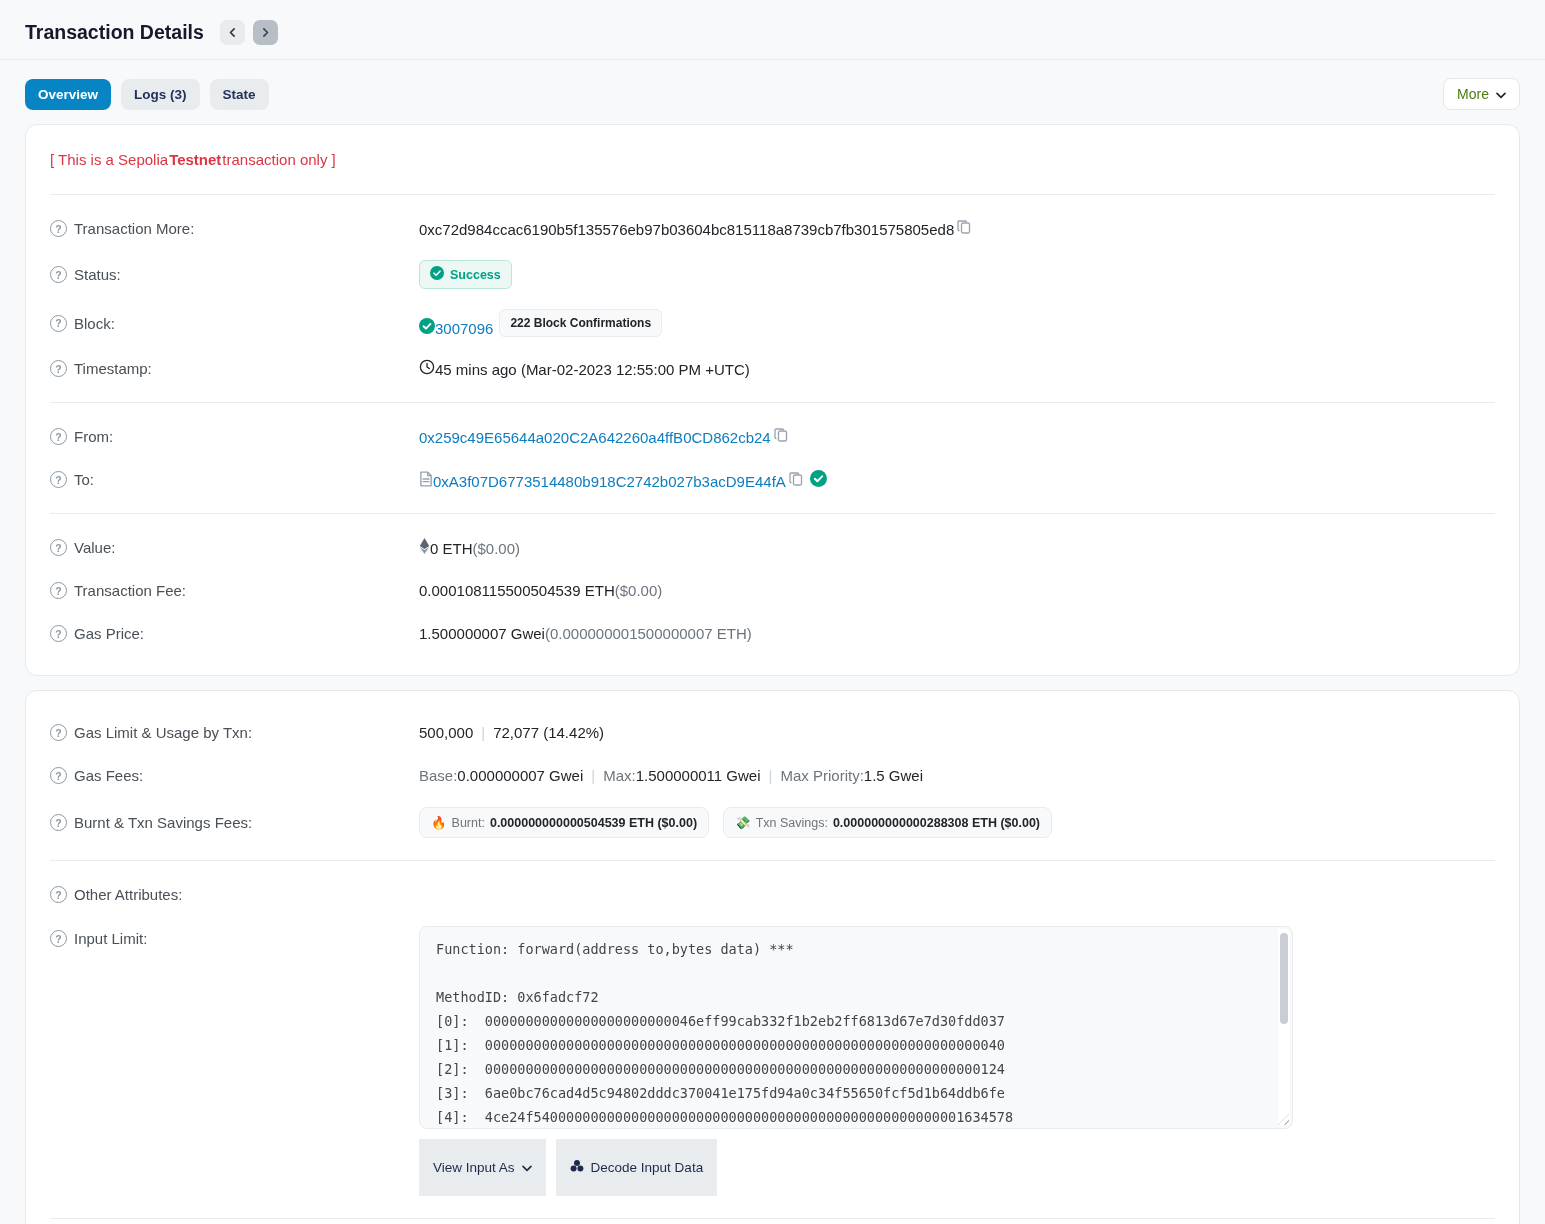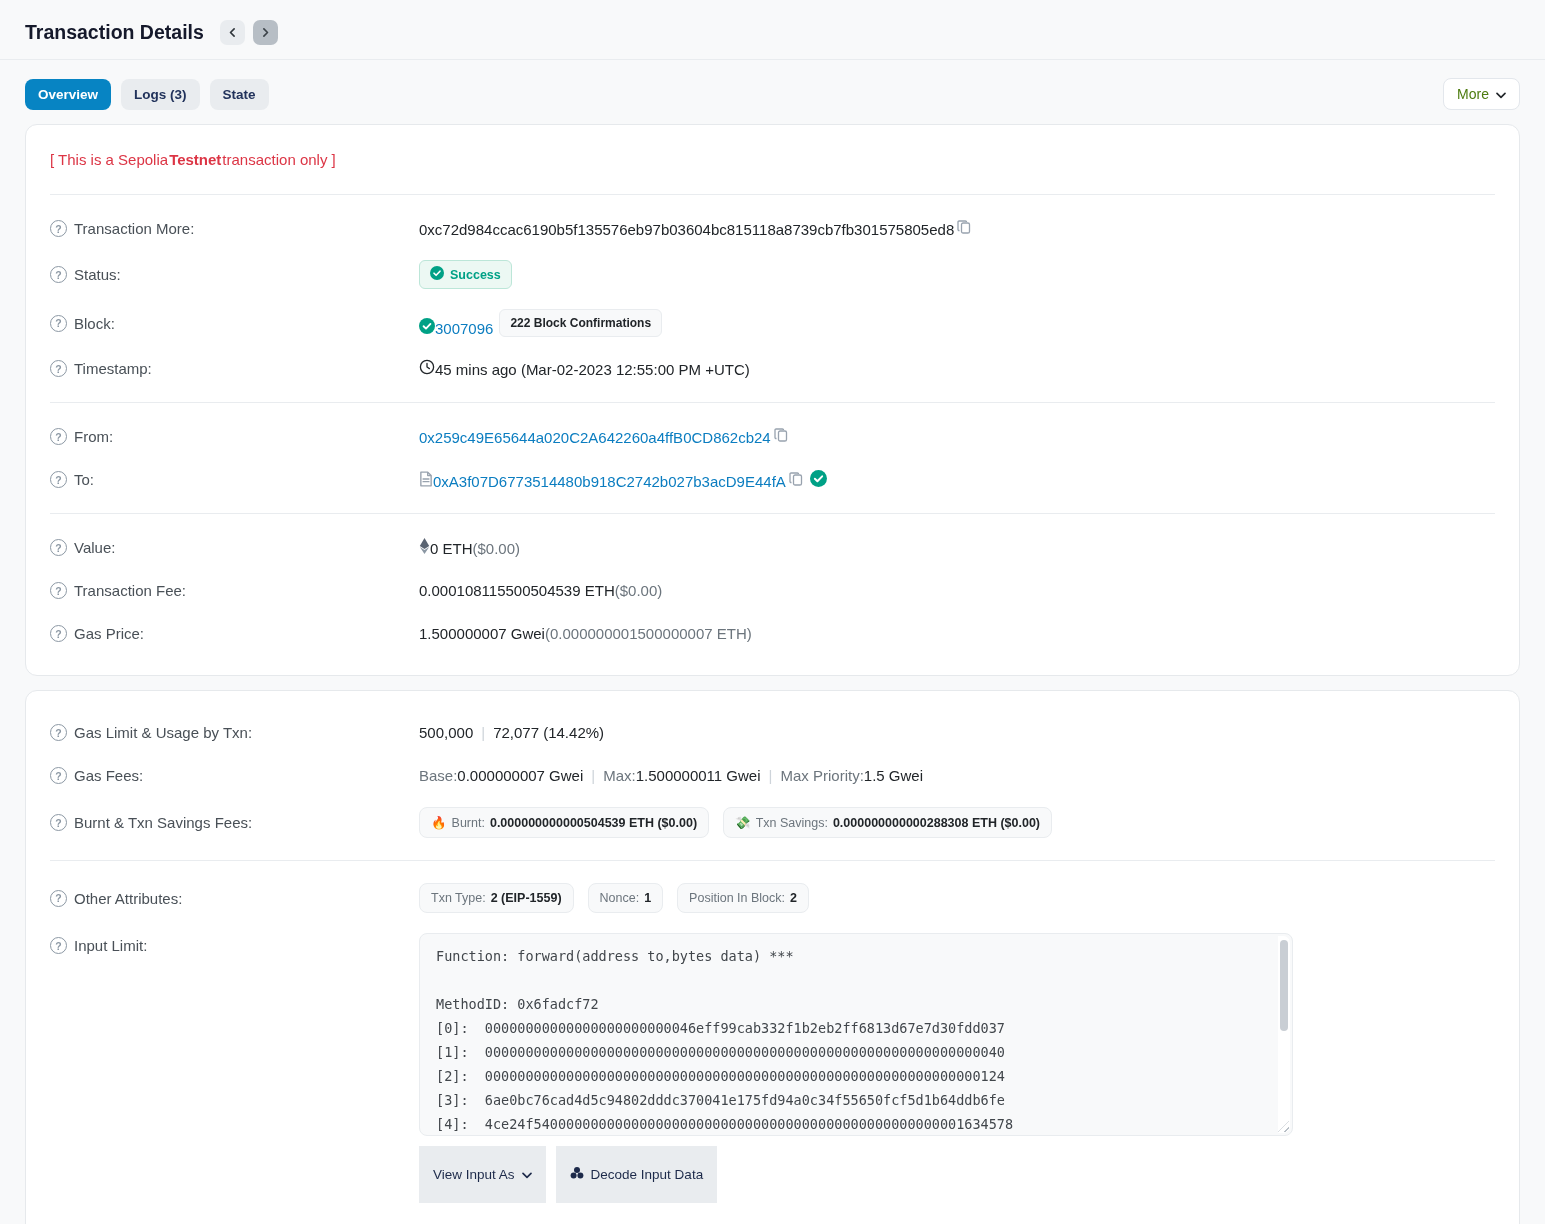--- a/index.html
+++ b/index.html
@@ -373,34 +373,20 @@
         </span>
       </div>
     </div>
 
     <div class="divider"></div>
 
     <div class="row">
       <div class="row-label">
         <span class="qicon">?</span>
         <span>Other Attributes:</span>
-      </div>
-      <div class="row-value">
-        <span class="badge-attr mr14">
-          <span class="k">Txn Type:</span>
-          <span class="v">2 (EIP-1559)</span>
-        </span>
-        <span class="badge-attr mr14">
-          <span class="k">Nonce:</span>
-          <span class="v">1</span>
-        </span>
-        <span class="badge-attr">
-          <span class="k">Position In Block:</span>
-          <span class="v">2</span>
-        </span>
       </div>
     </div>
 
     <div class="row top">
       <div class="row-label" style="padding-top:4px">
         <span class="qicon">?</span>
         <span>Input Limit:</span>
       </div>
       <div class="row-value" style="display:block">
         <div class="input-wrap">

